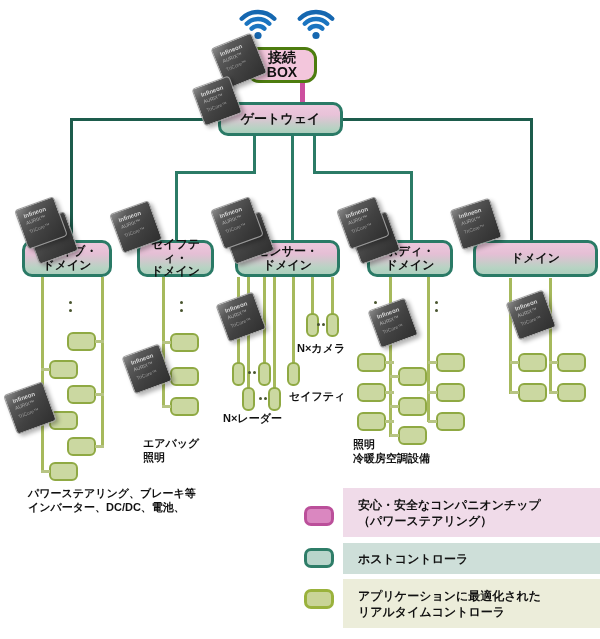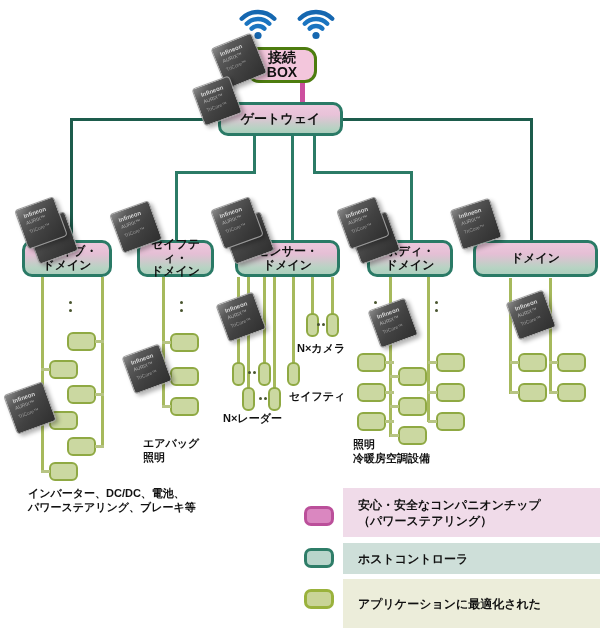--- a/index.html
+++ b/index.html
@@ -236,22 +236,22 @@
     <span class="c-prod">AURIX™</span>
     <span class="c-core">TriCore™</span>
   </div>
   <div class="chip" style="left:511px;top:295px;width:40px;height:40px">
     <span class="c-brand">Infineon</span>
     <span class="c-prod">AURIX™</span>
     <span class="c-core">TriCore™</span>
   </div>
 
   <div class="lab" style="left:28px;top:486px">
+    <div>パワーステアリング、ブレーキ等</div>
     <div>インバーター、DC/DC、電池、</div>
-    <div>パワーステアリング、ブレーキ等</div>
   </div>
   <div class="lab" style="left:143px;top:436px">
     <div>エアバッグ</div>
     <div>照明</div>
   </div>
   <div class="lab" style="left:223px;top:411px">N×レーダー</div>
   <div class="lab" style="left:289px;top:389px">セイフティ</div>
   <div class="lab" style="left:297px;top:341px">N×カメラ</div>
   <div class="lab" style="left:353px;top:437px">
     <div>照明</div>
@@ -261,18 +261,19 @@
 
   <div class="band" style="top:488px;height:49px;background:#f0dbe9">
     <div>安心・安全なコンパニオンチップ</div>
     <div>（パワーステアリング）</div>
   </div>
   <div class="band" style="top:543px;height:31px;background:#cedfd9">
     <div>ホストコントローラ</div>
   </div>
   <div class="band" style="top:579px;height:49px;background:#ecedda">
     <div>アプリケーションに最適化された</div>
+    <div>リアルタイムコントローラ</div>
   </div>
   <div class="sw" style="top:506px;background:#da87c0;border-color:#bb4f9a"></div>
   <div class="sw" style="top:548px;background:#b9d5cb;border-color:#2e7d68"></div>
   <div class="sw" style="top:589px;background:#c9d497;border-color:#9ab23c"></div>
 
 </div>
 
 </body></html>

